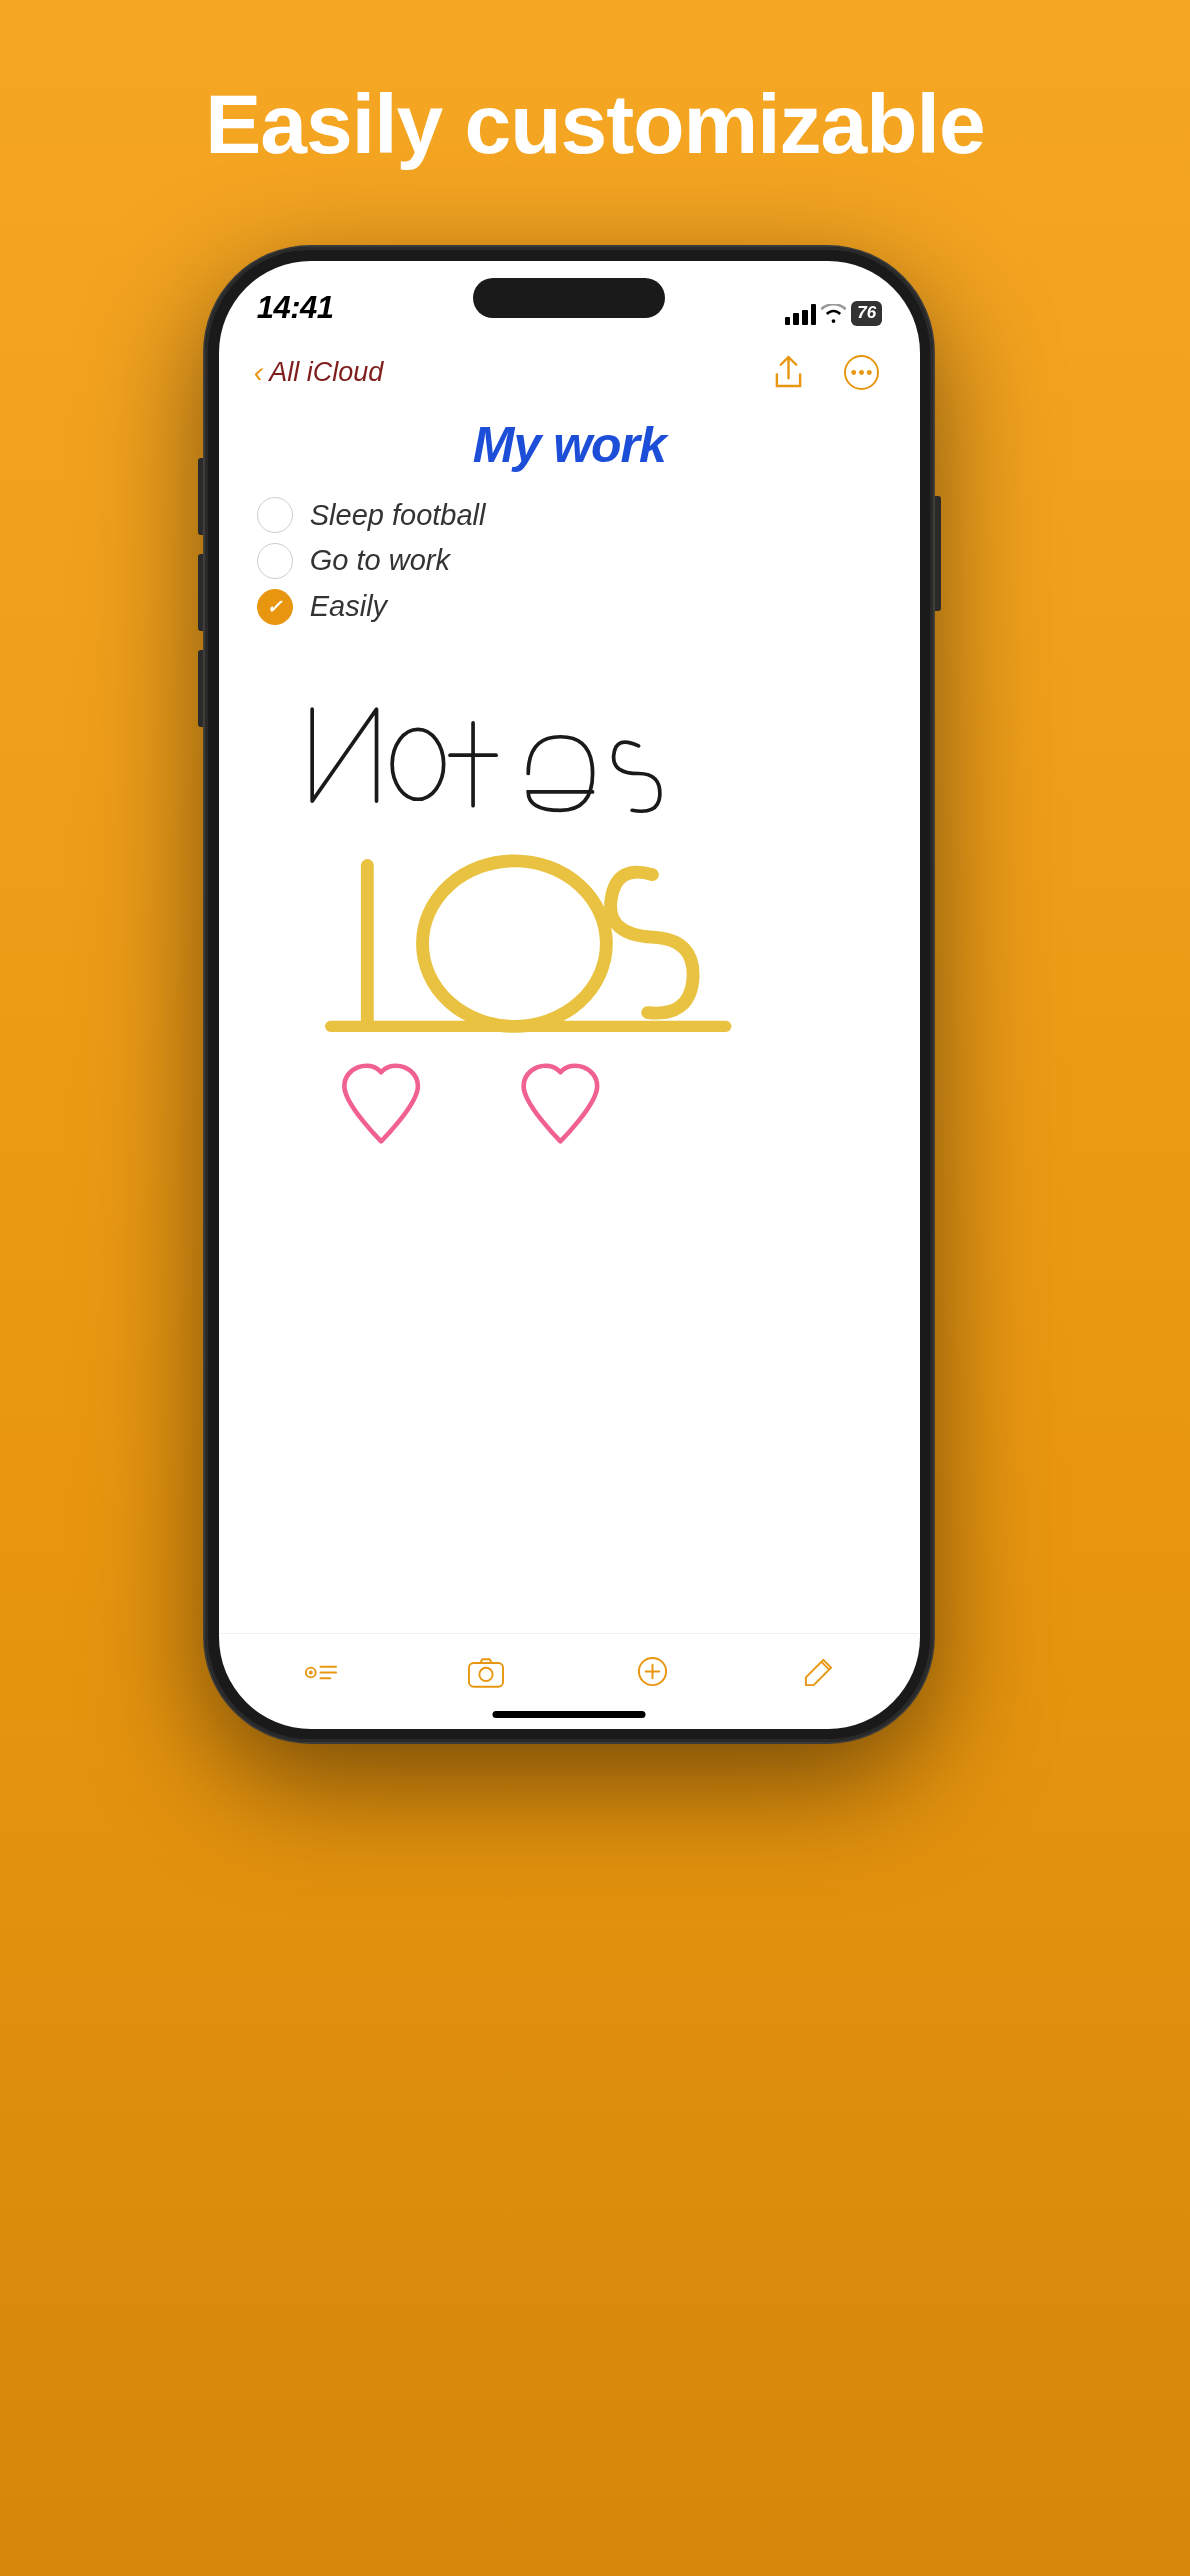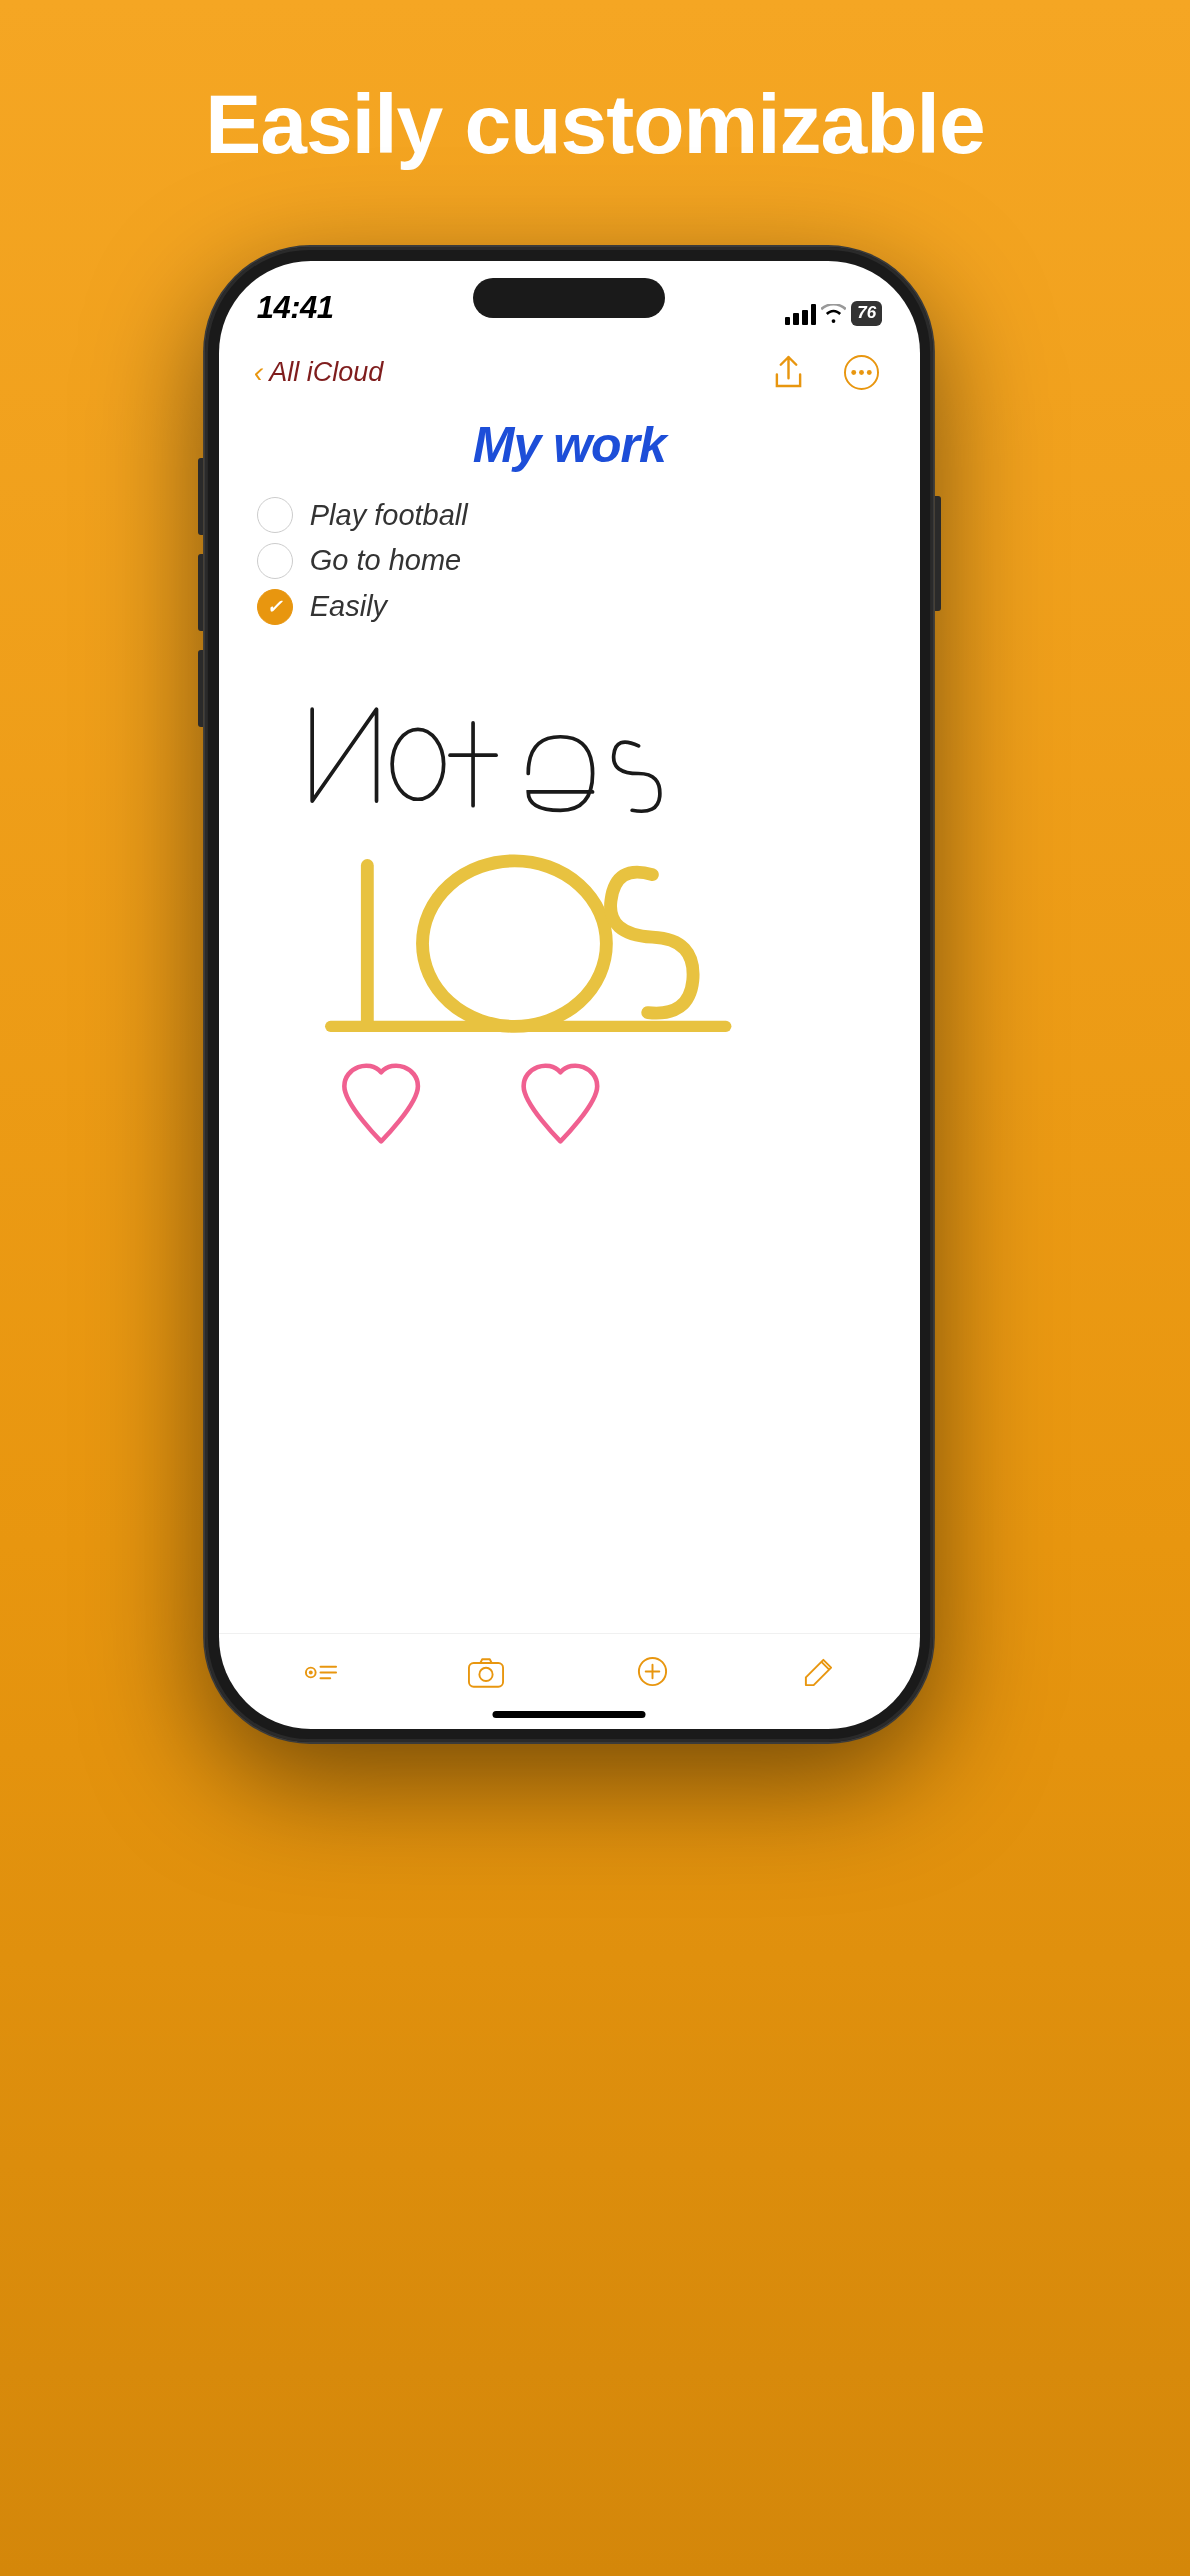--- a/index.html
+++ b/index.html
@@ -408,26 +408,26 @@
         </div>
 
         <div class="note-content">
 
           <h2 class="note-title">My work</h2>
 
           <div class="checklist">
 
             <div class="checklist-item">
               <div class="checkbox"></div>
-              <span class="checklist-label">Play football</span>
+              <span class="checklist-label">Sleep football</span>
             </div>
 
             <div class="checklist-item">
               <div class="checkbox"></div>
-              <span class="checklist-label">Go to home</span>
+              <span class="checklist-label">Go to work</span>
             </div>
 
             <div class="checklist-item">
               <div class="checkbox checked"></div>
               <span class="checklist-label">Easily</span>
             </div>
 
           </div>
 
           <div class="handwriting-area">

